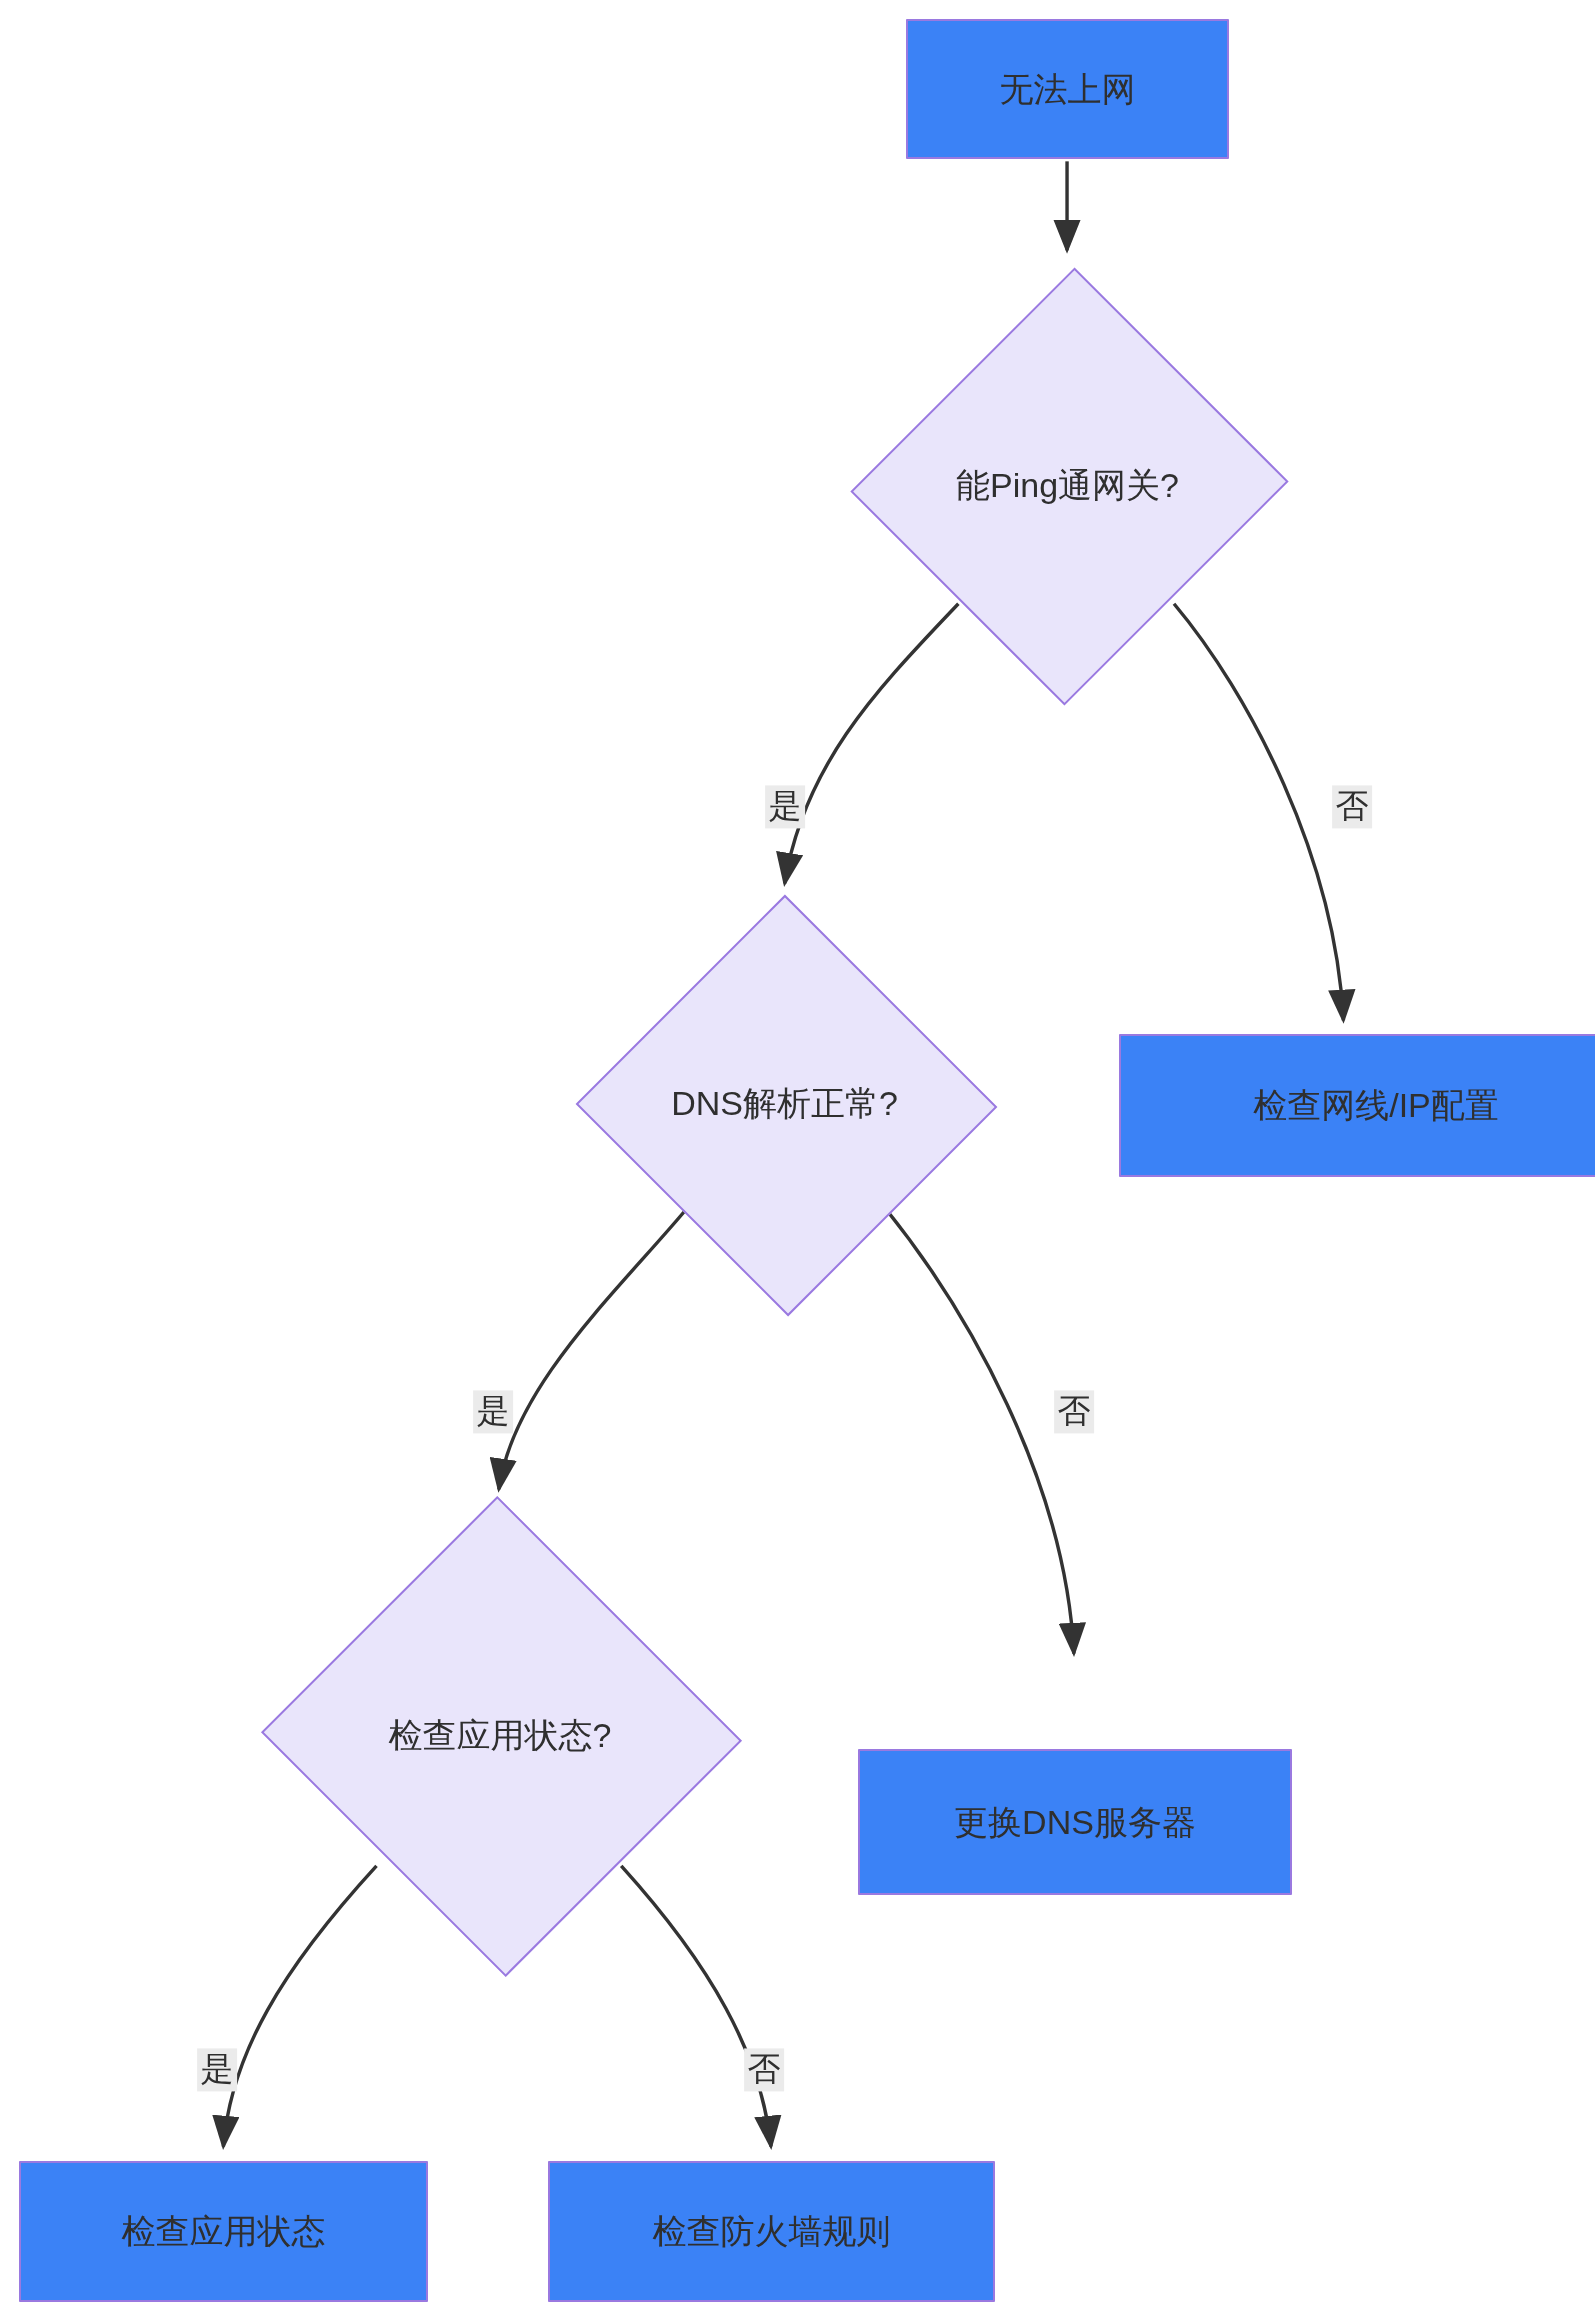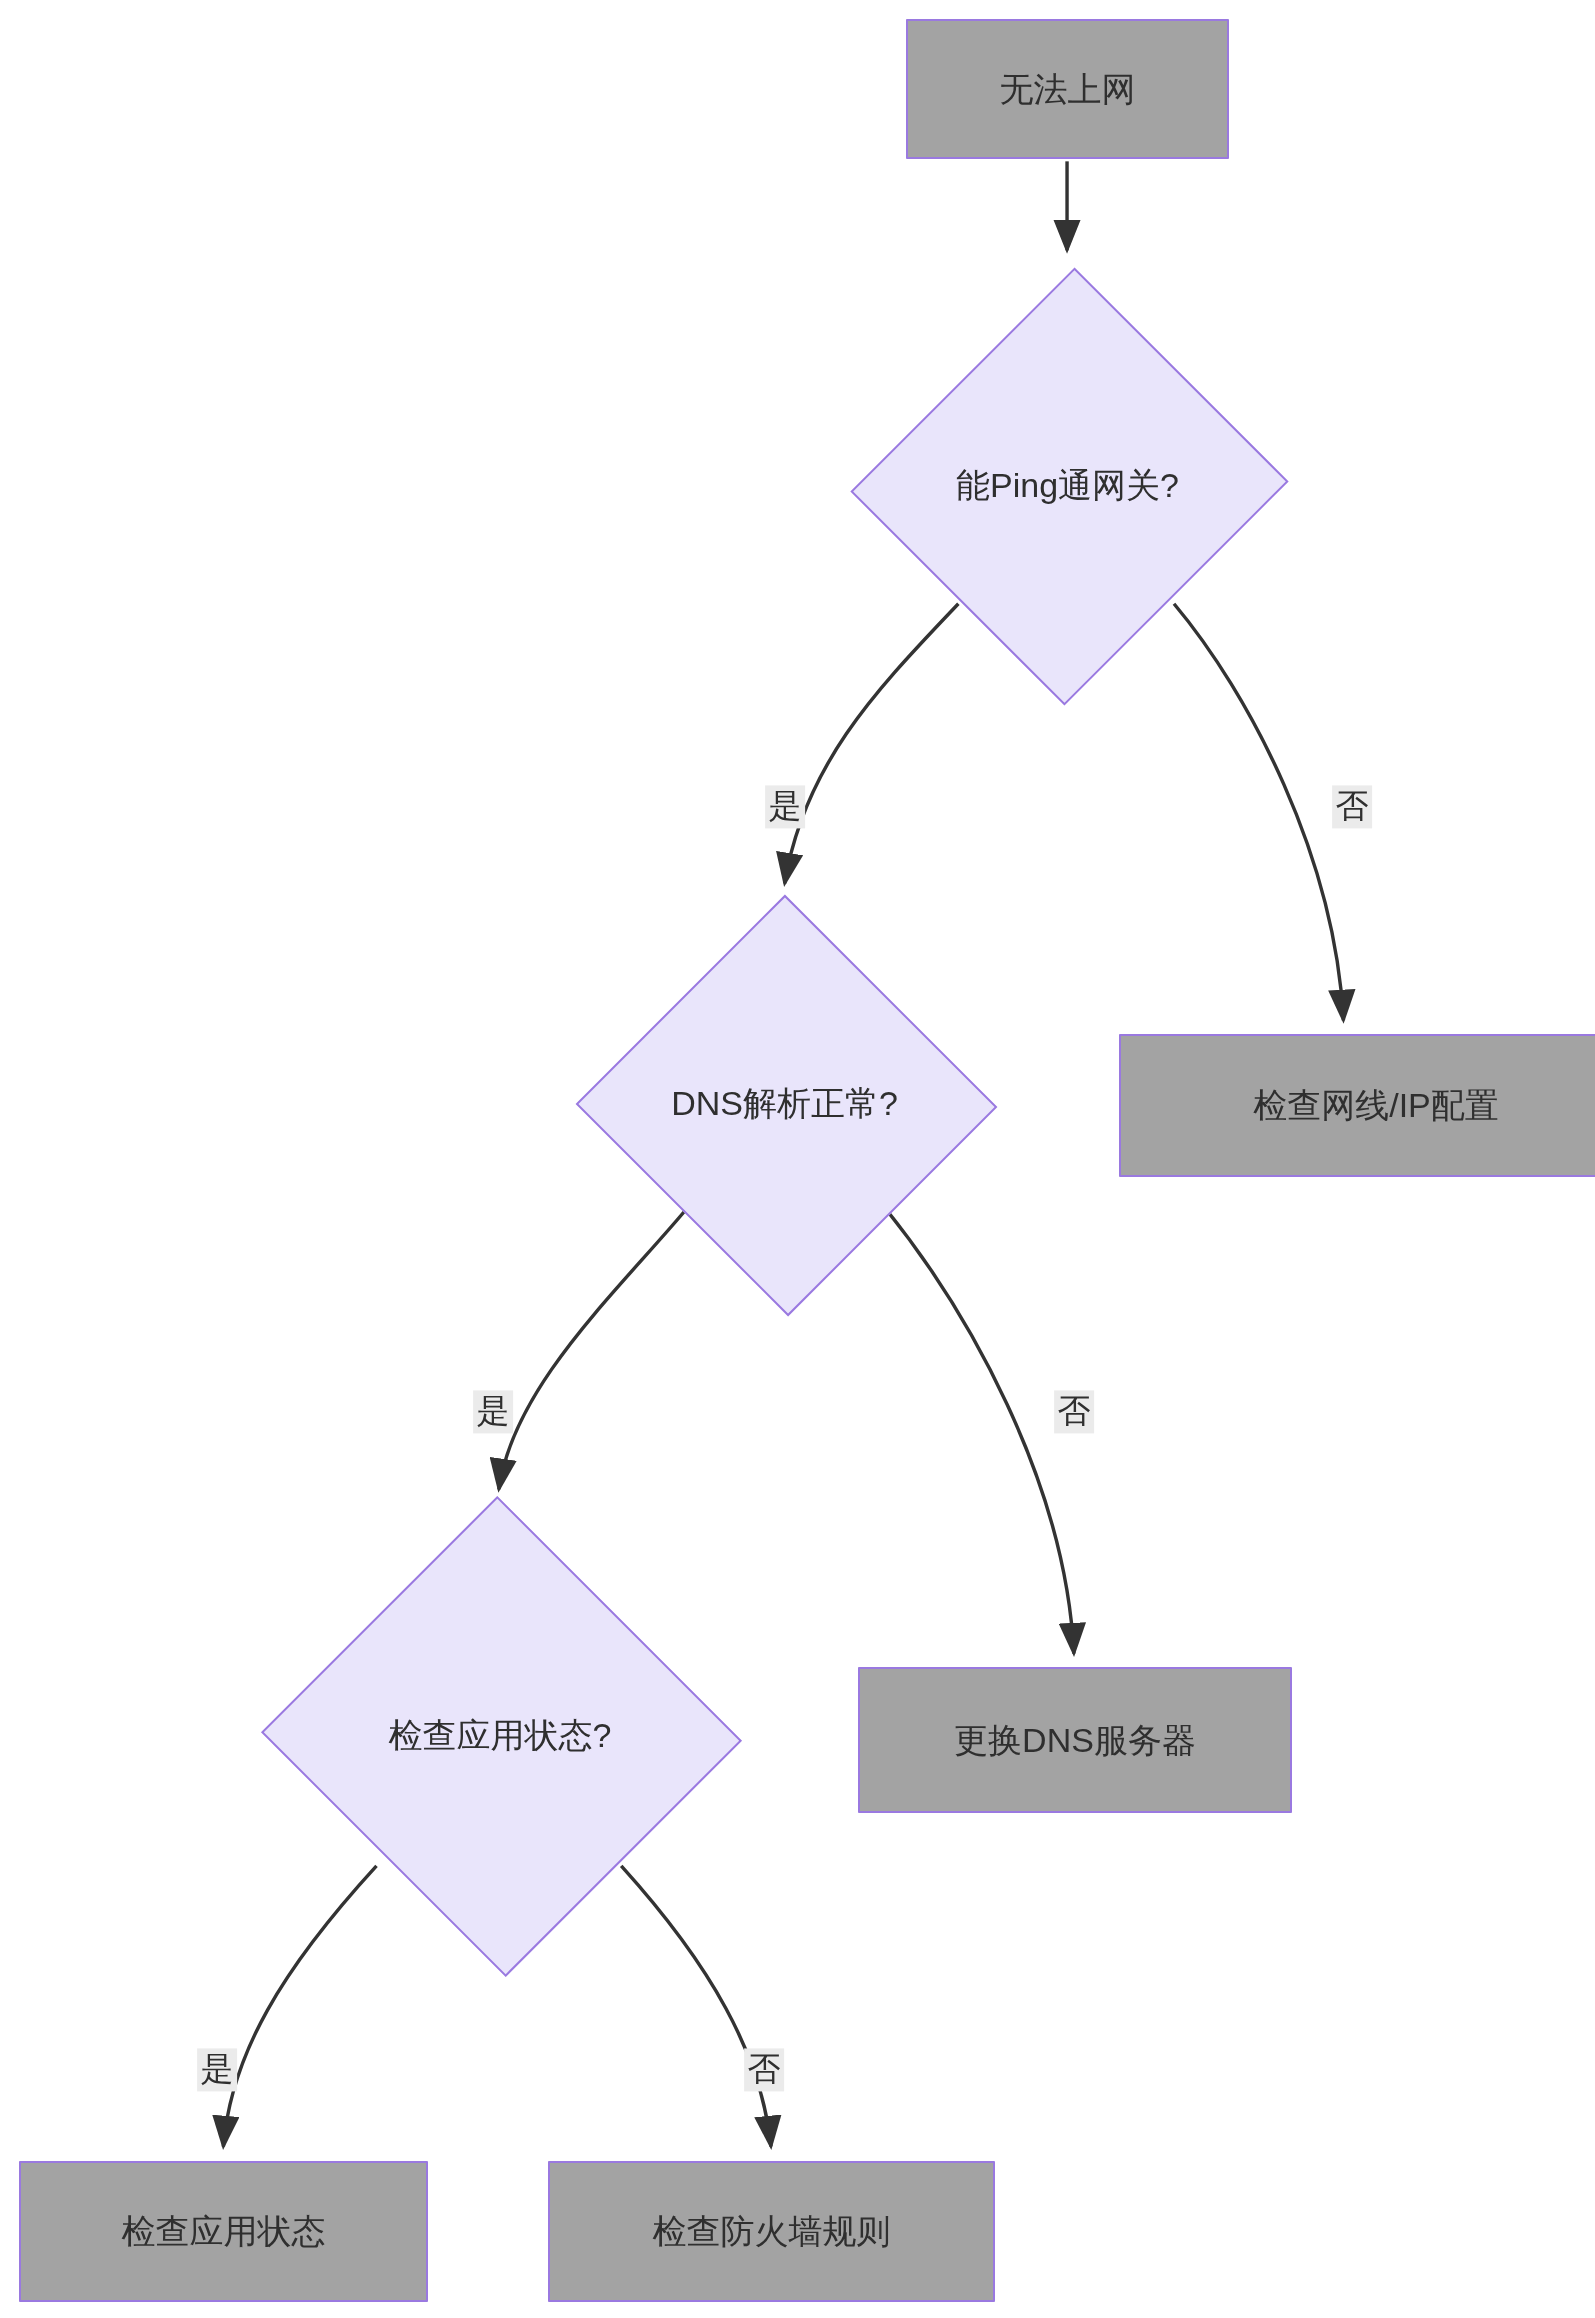--- a/index.html
+++ b/index.html
@@ -26,21 +26,21 @@
   }
   .node {
     position: absolute;
     box-sizing: border-box;
     display: flex;
     align-items: center;
     justify-content: center;
   }
   
   .node-rect {
-    background: #a3a3a3;
+    background: #3b82f6;
     border: 2.6px solid #9a79e0;
     border-radius: 0.9px;
   }
   .node-rect .node-label {
     color: #2f2f2f;
     font-size: 34px;
     line-height: 1.25;
     text-align: center;
     white-space: nowrap;
   }
@@ -117,21 +117,21 @@
 
   <div class="node node-rect" style="left:1119px; top:1034px; width:514px; height:143px;">
     <span class="node-label">检查网线/IP配置</span>
   </div>
 
   <div class="node node-diamond" style="left:575px; top:897px; width:419px; height:413px;">
     <div class="diamond-shape" style="width:295px; height:295px; margin-left:-148px; margin-top:-148px; transform: rotate(45deg) scaleX(1.005) scaleY(0.99);"></div>
     <span class="node-label">DNS解析正常?</span>
   </div>
 
-  <div class="node node-rect" style="left:858px; top:1667px; width:434px; height:146px;">
+  <div class="node node-rect" style="left:858px; top:1749px; width:434px; height:146px;">
     <span class="node-label">更换DNS服务器</span>
   </div>
 
   <div class="node node-diamond" style="left:258px; top:1502px; width:484px; height:466px;">
     <div class="diamond-shape" style="width:337px; height:337px; margin-left:-169px; margin-top:-169px; transform: rotate(45deg) scaleX(1.015) scaleY(0.98);"></div>
     <span class="node-label">检查应用状态?</span>
   </div>
 
   <div class="node node-rect" style="left:19px; top:2161px; width:409px; height:141px;">
     <span class="node-label">检查应用状态</span>

